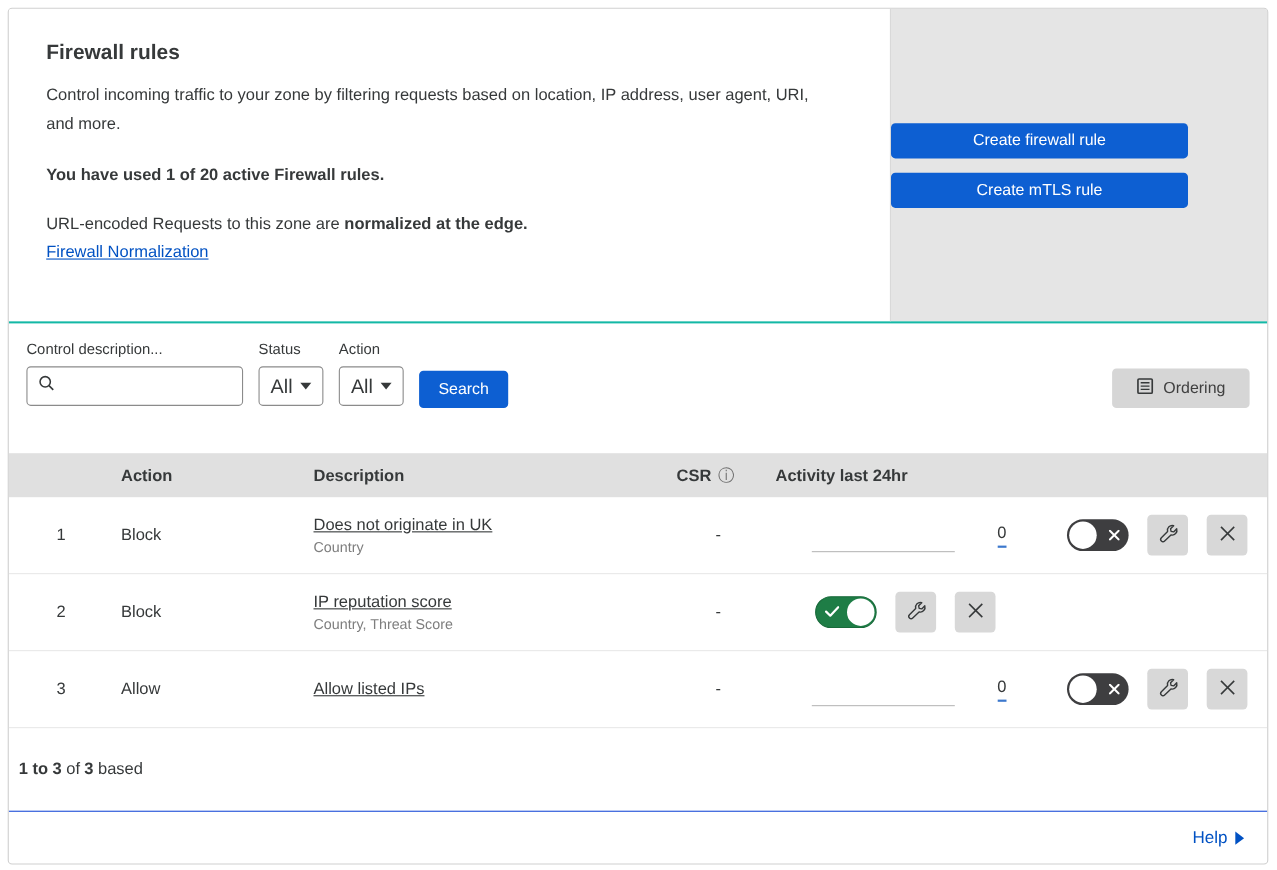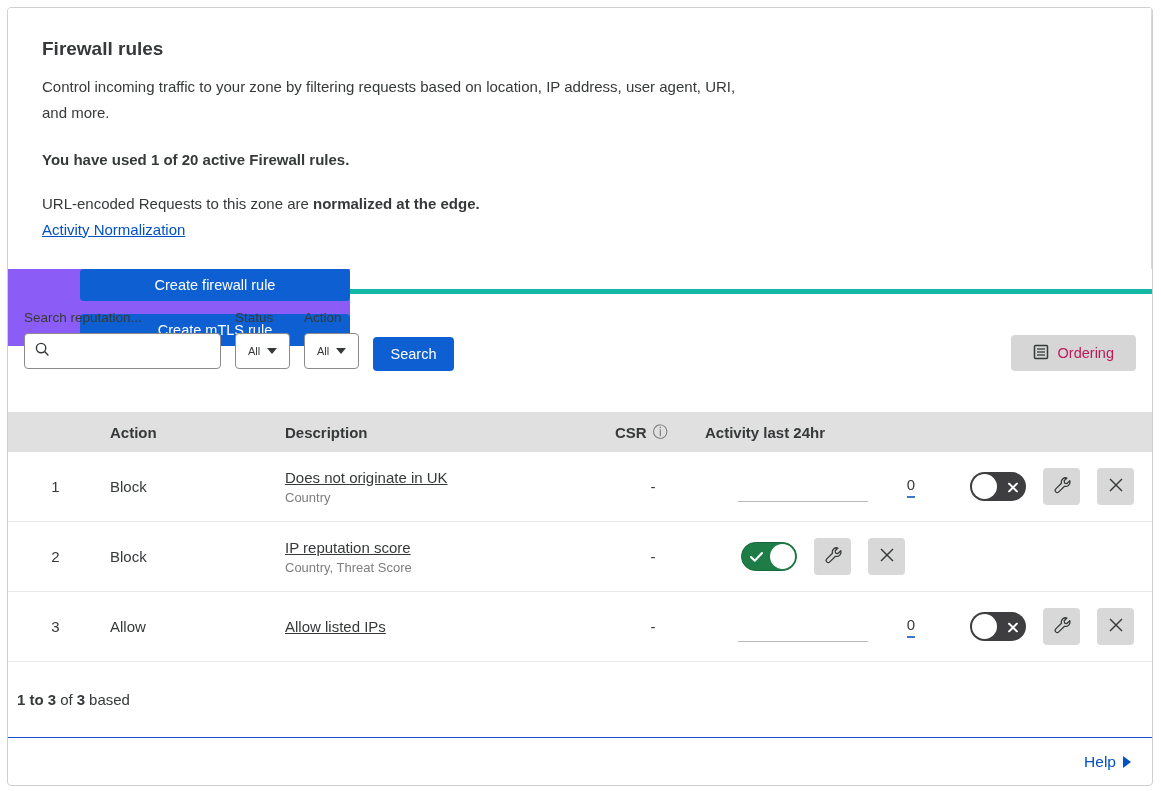--- a/index.html
+++ b/index.html
@@ -2,51 +2,51 @@
 <html><head>
 <meta charset="utf-8">
 <style>
   * { box-sizing: border-box; margin: 0; padding: 0; }
   html,body { width: 1161px; height: 791px; background: #fff;
     font-family: "Liberation Sans", sans-serif; color: #36393a; }
   .outer { position: absolute; left: 7px; top: 7px; width: 1146px; height: 779px;
     border: 1px solid #cfcfcf; border-radius: 4px; background: #fff; overflow: hidden; }
 
   
-  .hero { display: flex; height: 286px; border-bottom: 5px solid #14b8a6; flex-direction: column; }
+  .hero { display: flex; height: 286px; border-bottom: 2px solid #14b8a6; }
   .hero-left { flex: 1; border-right: 1px solid #d9d9d9; padding: 30px 34px; background: #fff; }
   .hero-title { font-size: 19px; font-weight: 600; margin-bottom: 14px; }
   .hero-desc { font-size: 15px; line-height: 1.75; max-width: 705px; color: #36393a; }
   .hero-usage { font-size: 15px; font-weight: bold; margin-top: 24px; }
   .hero-norm { font-size: 15px; margin-top: 24px; line-height: 1.6; }
   .hero-norm b { font-weight: bold; }
   .hero-link { display: inline-block; margin-top: 5px; font-size: 15px; color: #0051c3;
     text-decoration: underline; cursor: pointer; }
-  .hero-right { width: 342px; background: #8b5cf6; display: flex; flex-direction: column;
-    align-items: flex-end; justify-content: center; gap: 13px; }
+  .hero-right { width: 342px; background: #e5e5e5; display: flex; flex-direction: column;
+    align-items: flex-start; justify-content: center; gap: 13px; }
   .btn-primary { width: 270px; height: 32px; background: #0d5fd2; color: #fff; border: none;
     border-radius: 4px; font-size: 14.5px; font-family: inherit; cursor: pointer; }
 
   
   .filters { height: 118px; padding: 16px 16px 0 16px; display: flex; align-items: flex-start; gap: 14px; }
   .fcol { display: flex; flex-direction: column; }
   .flabel { font-size: 13.5px; margin-bottom: 8px; color: #36393a; }
   .search-box { width: 197px; height: 36px; border: 1px solid #8b8b8b; border-radius: 4px;
     display: flex; align-items: center; padding-left: 10px; background: #fff; }
   .search-box input { border: none; outline: none; flex: 1; min-width: 0; font-size: 14px;
     font-family: inherit; margin-left: 7px; background: transparent; }
   .select { height: 36px; min-width: 55px; border: 1px solid #8b8b8b; border-radius: 4px;
     display: flex; align-items: center; justify-content: center; gap: 7px; padding: 0 10px;
-    font-size: 11px; cursor: pointer; background: #fff; }
+    font-size: 18px; cursor: pointer; background: #fff; }
   .caret { width: 0; height: 0; border-left: 5px solid transparent; border-right: 5px solid transparent;
     border-top: 6px solid #36393a; }
   .btn-search { width: 81px; height: 34px; margin-top: 27px; background: #0d5fd2; color: #fff;
     border: none; border-radius: 4px; font-size: 14.5px; font-family: inherit; cursor: pointer; }
   .btn-ordering { margin-left: auto; margin-top: 25px; height: 36px; padding: 4px 22px;
-    background: #d6d6d6; border: none; border-radius: 4px; font-size: 14.5px; color: #be185d;
+    background: #d6d6d6; border: none; border-radius: 4px; font-size: 14.5px; color: #404040;
     font-family: inherit; display: flex; align-items: center; gap: 9px; cursor: pointer; }
 
   
   .grid { display: grid; grid-template-columns: 95px 175px 330px 90px 225px 1fr; align-items: center; }
   .thead { height: 40px; background: #e0e0e0; font-size: 15px; font-weight: bold; }
   .thead > div { padding-left: 7px; }
   .thead .th-num { padding: 0; }
   .th-csr { display: flex; align-items: center; gap: 6px; }
   .info-icon { font-size: 15px; color: #6e6e6e; font-weight: normal; cursor: pointer; }
   .rule-row { height: 70px; border-bottom: 1px solid #e8e8e8; font-size: 15px; }
@@ -92,31 +92,31 @@
 <body>
 
 <div class="outer">
 
   <div class="hero">
     <div class="hero-left">
       <div class="hero-title">Firewall rules</div>
       <div class="hero-desc">Control incoming traffic to your zone by filtering requests based on location, IP address, user agent, URI, and more.</div>
       <div class="hero-usage">You have used 1 of 20 active Firewall rules.</div>
       <div class="hero-norm"><span>URL-encoded Requests to this zone are </span><b>normalized at the edge.</b></div>
-      <a class="hero-link">Activity Normalization</a>
+      <a class="hero-link">Firewall Normalization</a>
     </div>
     <div class="hero-right">
       <button class="btn-primary">Create firewall rule</button>
       <button class="btn-primary">Create mTLS rule</button>
     </div>
   </div>
 
   <div class="filters">
     <div class="fcol">
-      <div class="flabel">Search reputation...</div>
+      <div class="flabel">Control description...</div>
       <div class="search-box">
         <span>
           <svg width="15" height="15" viewBox="0 0 16 16">
               <circle cx="6.5" cy="6.5" r="5" fill="none" stroke="#36393a" stroke-width="1.5"></circle>
               <line x1="10.2" y1="10.2" x2="14.3" y2="14.3" stroke="#36393a" stroke-width="1.5"></line>
             </svg>
         </span>
         <input value="" style="">
       </div>
     </div>

